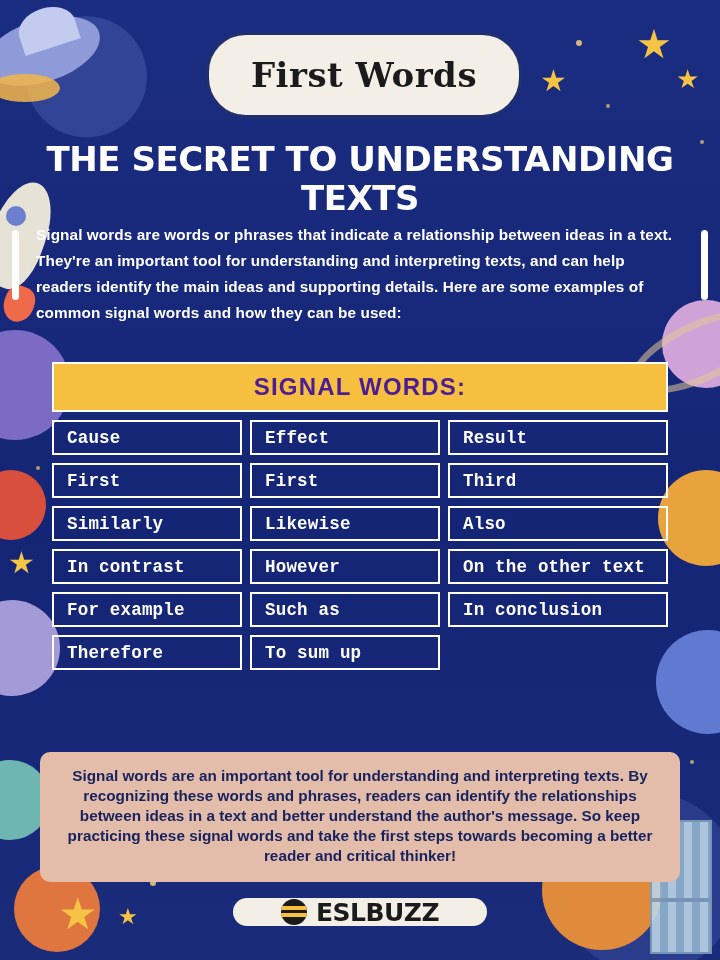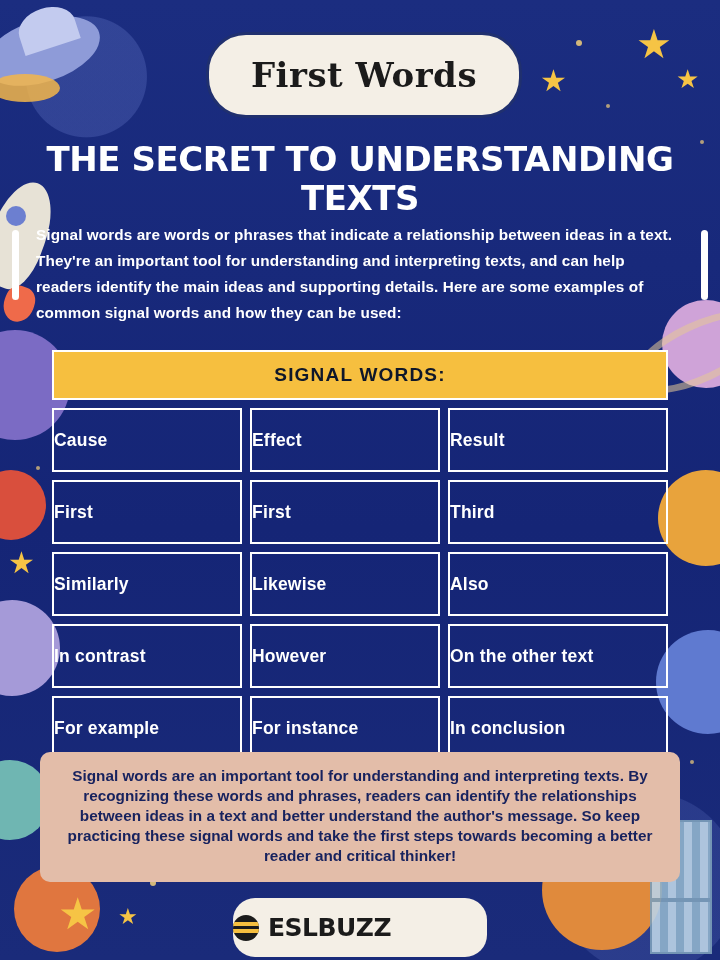--- a/index.html
+++ b/index.html
@@ -133,41 +133,44 @@
     top: 350px;
     width: 616px;
   }
   .table-head {
     background: #f6bf3f;
     border: 2px solid #ffffff;
     height: 46px;
     display: flex;
     align-items: center;
     justify-content: center;
-    color: #0f172a;
-    font-weight: 700;
-    font-size: 19px;
+    color: #4c1d95;
+    font-weight: 700;
+    font-size: 24px;
     letter-spacing: 1.2px;
+    margin-top: 12px;
   }
   .grid {
     margin-top: 8px;
     display: grid;
     grid-template-columns: 190px 190px 1fr;
     gap: 8px;
   }
   .cell {
     border: 2px solid #ffffff;
-    height: 64px;
+    height: 35px;
     display: flex;
     align-items: center;
+    padding-left: 13px;
     color: #ffffff;
     font-weight: 700;
     font-size: 17.5px;
     letter-spacing: .2px;
     box-sizing: border-box;
+    font-family: Liberation Mono, monospace;
   }
 
   
   .conclusion {
     position: absolute;
     left: 40px;
     top: 752px;
     width: 640px;
     background: #e3bda9;
     border-radius: 10px;
@@ -179,25 +182,26 @@
     line-height: 20px;
     text-align: center;
   }
 
   
   .logo {
     position: absolute;
     left: 233px;
     top: 898px;
     width: 254px;
-    height: 59px;
+    height: 28px;
     background: #f4efe6;
     border-radius: 22px;
     display: flex;
     align-items: center;
+    justify-content: center;
     gap: 9px;
   }
   .logo-mark {
     width: 26px; height: 26px;
     border-radius: 50%;
     background: #1b1b1b;
     position: relative;
     overflow: hidden;
   }
   .logo-mark::before {
@@ -284,24 +288,23 @@
 
       <div class="cell">Similarly</div>
       <div class="cell">Likewise</div>
       <div class="cell">Also</div>
 
       <div class="cell">In contrast</div>
       <div class="cell">However</div>
       <div class="cell">On the other text</div>
 
       <div class="cell">For example</div>
-      <div class="cell">For instance</div>
+      <div class="cell">Such as</div>
+
       <div class="cell">In conclusion</div>
-
-      <div class="cell">Such as</div>
       <div class="cell">Therefore</div>
       <div class="cell">To sum up</div>
     </div>
   </div>
 
   <div class="conclusion">Signal words are an important tool for understanding and interpreting texts. By recognizing these words and phrases, readers can identify the relationships between ideas in a text and better understand the author's message. So keep practicing these signal words and take the first steps towards becoming a better reader and critical thinker!</div>
 
   <div class="logo">
     <div class="logo-mark"></div>
     <div class="logo-text">ESLBUZZ</div>

